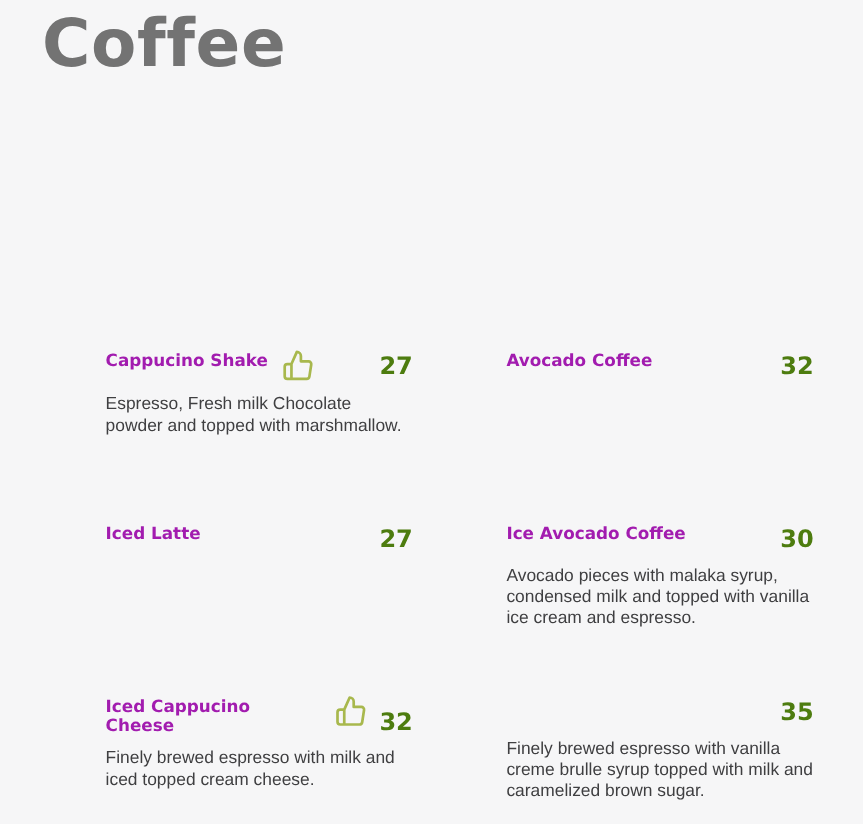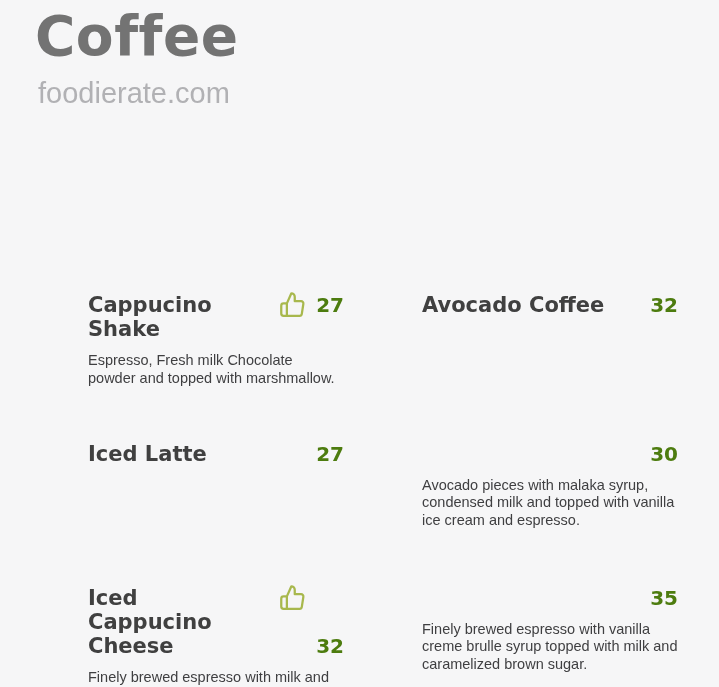--- a/index.html
+++ b/index.html
@@ -42,23 +42,23 @@
     grid-template-columns: 256px 256px;
     column-gap: 78px;
     row-gap: 54px;
   }
   .menu-item { min-height: 90px; }
   .item-header {
     display: flex;
     align-items: flex-start;
   }
   .item-name {
-    color: #404040;
+    color: #a21caf;
     font-weight: 700;
-    font-size: 21px;
+    font-size: 14px;
     line-height: 1.15;
     font-family: "DejaVu Sans", sans-serif;
   }
   .like-icon {
     flex: 0 0 auto;
     margin-left: 12px;
     margin-top: -2px;
     width: 27px;
     height: 27px;
     color: #a8b84d;
@@ -85,21 +85,20 @@
   .menu-item.item-6 .item-price { align-self: center; }
   .menu-item.item-3 .item-desc { max-width: 235px; }
 </style>
 </head>
 <body>
 
 <div class="page">
 
   <div class="header">
     <div class="page-title">Coffee</div>
-    <div class="site-name">foodierate.com</div>
   </div>
 
   <div class="menu-grid">
 
     <div class="menu-item item-1">
       <div class="item-header">
         <span class="item-name">Cappucino Shake</span>
         <span class="like-icon">
           <svg viewBox="0 0 24 24" fill="none" stroke="currentColor" stroke-width="2" stroke-linecap="round" stroke-linejoin="round">
               <path d="M14 9V5a3 3 0 0 0-3-3l-4 9v11h11.28a2 2 0 0 0 2-1.7l1.38-9a2 2 0 0 0-2-2.3zM7 22H4a2 2 0 0 1-2-2v-7a2 2 0 0 1 2-2h3"></path>
@@ -119,20 +118,21 @@
 
     <div class="menu-item item-3">
       <div class="item-header">
         <span class="item-name">Iced Latte</span>
         <span class="item-price">27</span>
       </div>
     </div>
 
     <div class="menu-item item-4">
       <div class="item-header">
+        <span class="item-name">Ice Avocado Coffee</span>
         <span class="item-price">30</span>
       </div>
       <div class="item-desc">Avocado pieces with malaka syrup, condensed milk and topped with vanilla ice cream and espresso.</div>
     </div>
 
     <div class="menu-item item-5">
       <div class="item-header">
         <span class="item-name">Iced Cappucino Cheese</span>
         <span class="like-icon">
           <svg viewBox="0 0 24 24" fill="none" stroke="currentColor" stroke-width="2" stroke-linecap="round" stroke-linejoin="round">

